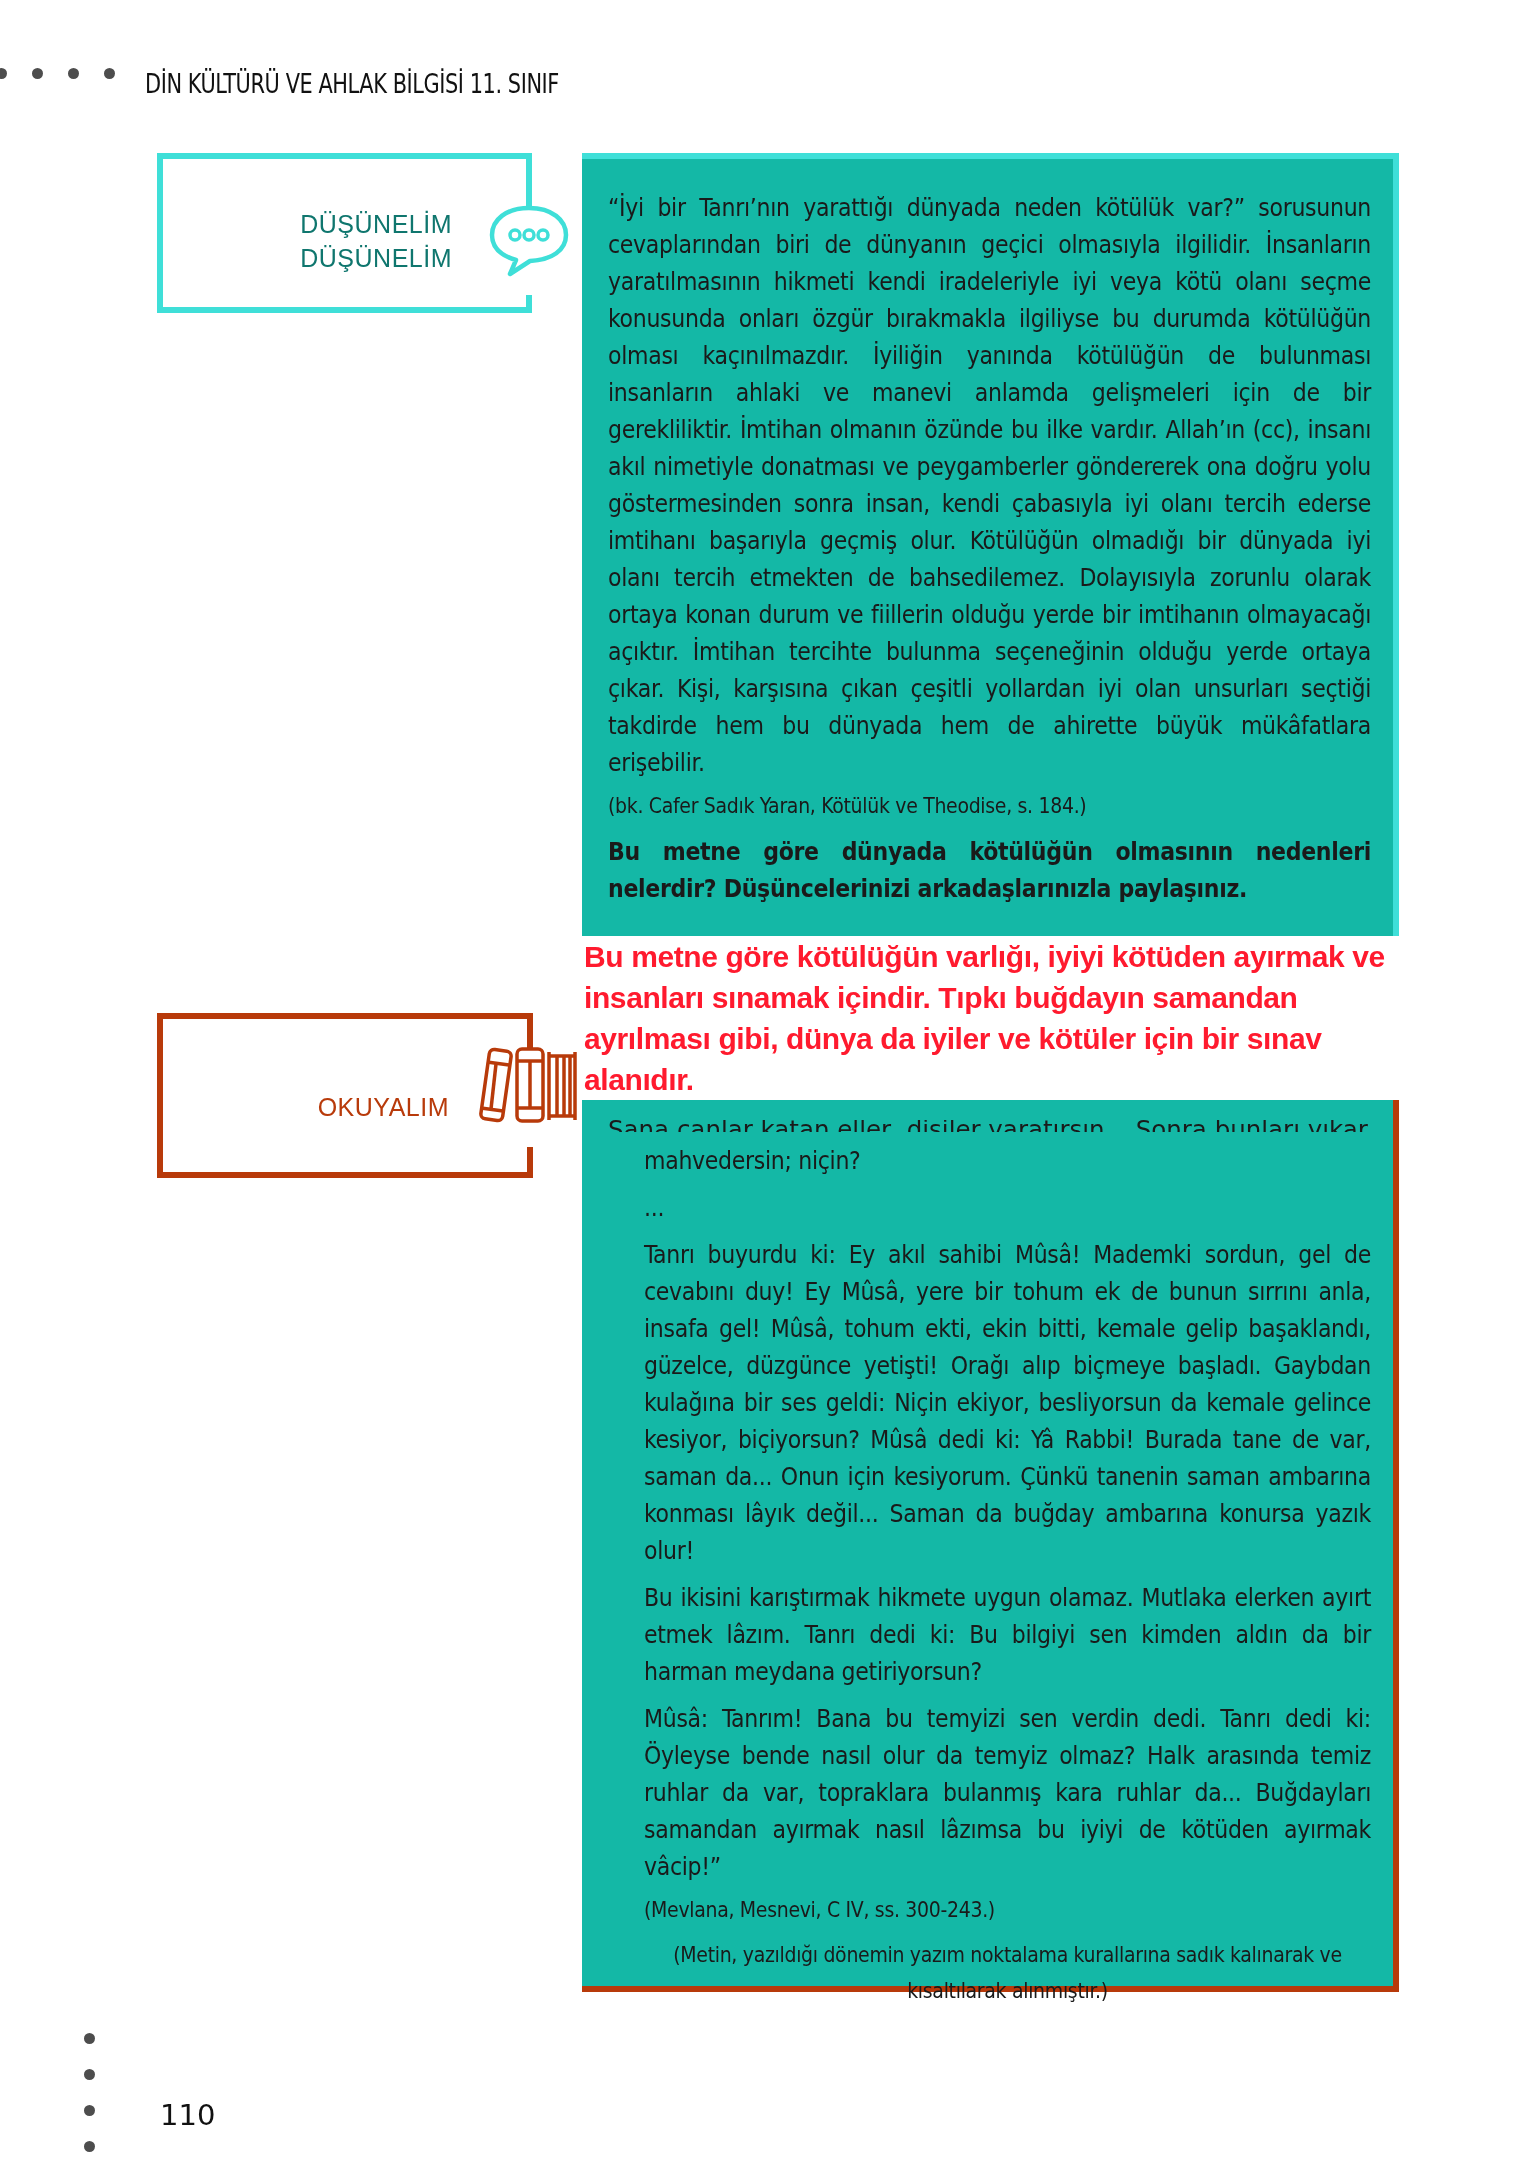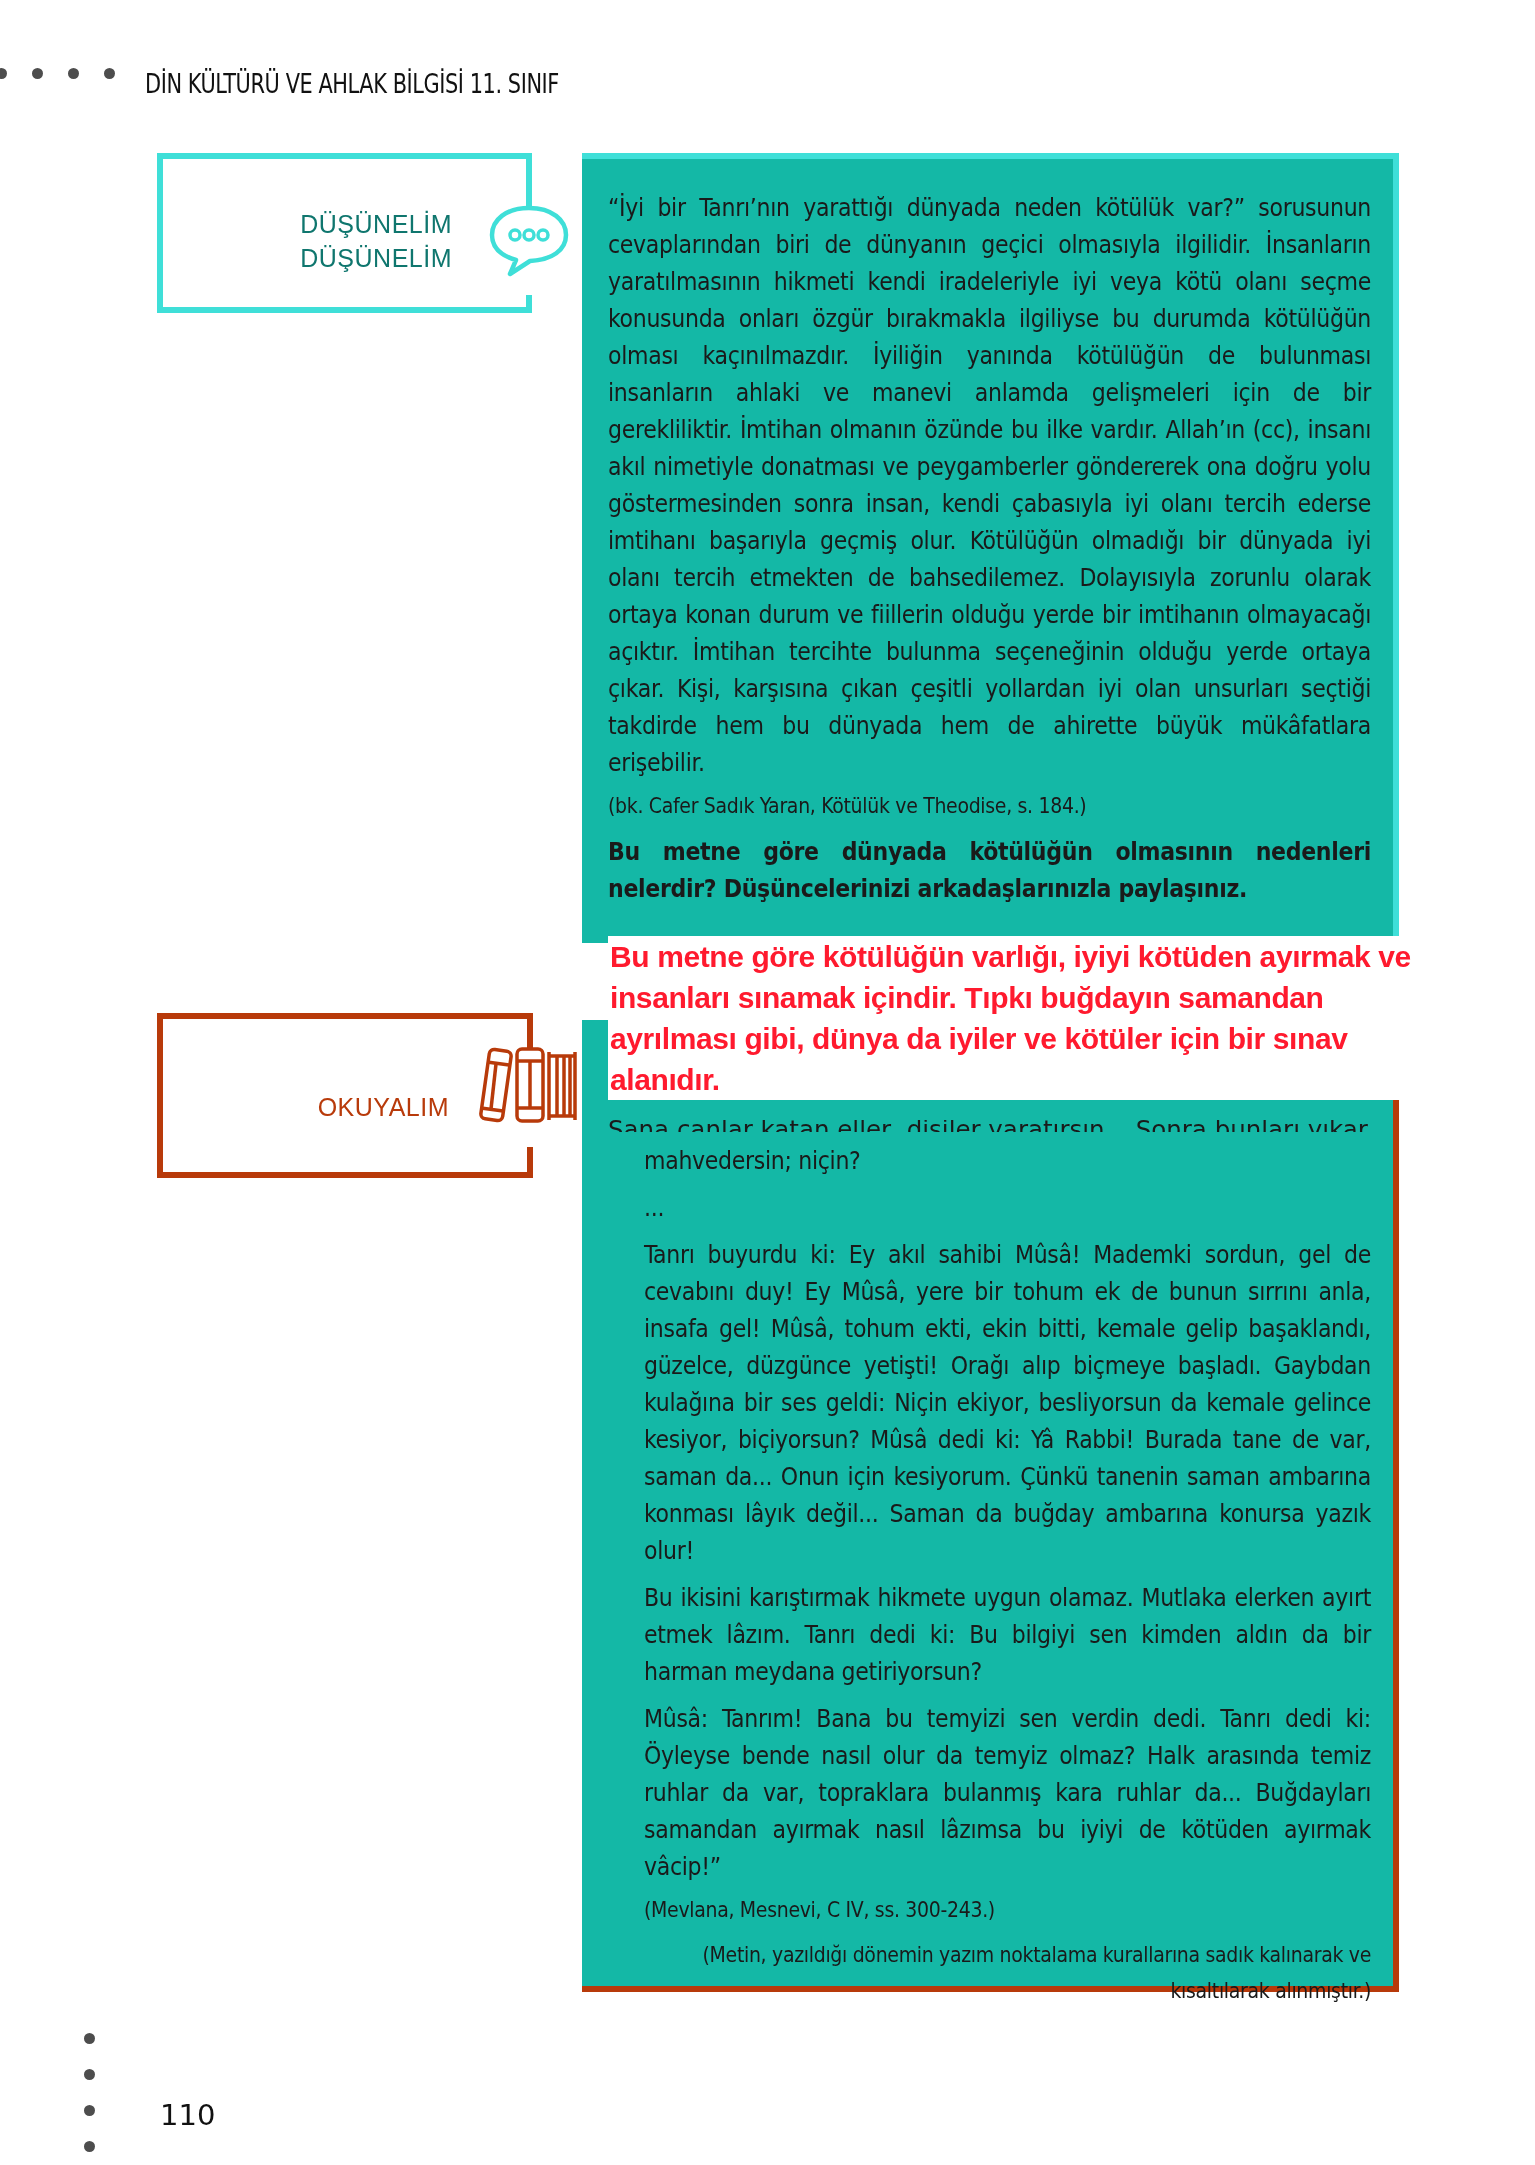--- a/index.html
+++ b/index.html
@@ -35,28 +35,28 @@
   .panel-read .top-tick { position:absolute; right:-6px; top:0; width:6px; height:8px; background:#b83a0a; }
 
   .body-text {
     position:absolute; left:26px; right:22px; font-size:24.5px; line-height:37px; color:#1a1a1a;
     text-align:justify; letter-spacing:-0.3px;
     font-family:"DejaVu Sans", sans-serif; font-stretch:condensed;
   }
   .body-text p { margin:0 0 10px 0; }
   .cite { text-align:left; font-size:21px; line-height:30px; margin:6px 0 12px 0 !important; }
   .question { font-weight:bold; margin-top:4px !important; }
-  .note { font-size:21px; line-height:36px; text-align:right; }
+  .note { font-size:21px; line-height:36px; text-align:center; }
 
   .think-text { top:30px; }
   .read-text { top:100px; }
 
   
   .answer {
-    position:absolute; left:608px; top:936px; width:820px; padding:0 0 0 2px;
+    position:absolute; left:582px; top:936px; width:820px; padding:0 0 0 2px;
     color:#ff1a2e; font-weight:bold; font-size:30px; line-height:41px; letter-spacing:-0.4px;
     background:#ffffff;
     font-family:"Liberation Sans", sans-serif;
   }
   .covered-line {
     position:absolute; left:26px; top:100px; font-size:24.5px; color:#1a1a1a; height:12px; overflow:hidden; line-height:20px;
     font-family:"DejaVu Sans", sans-serif;
   }
 
   

